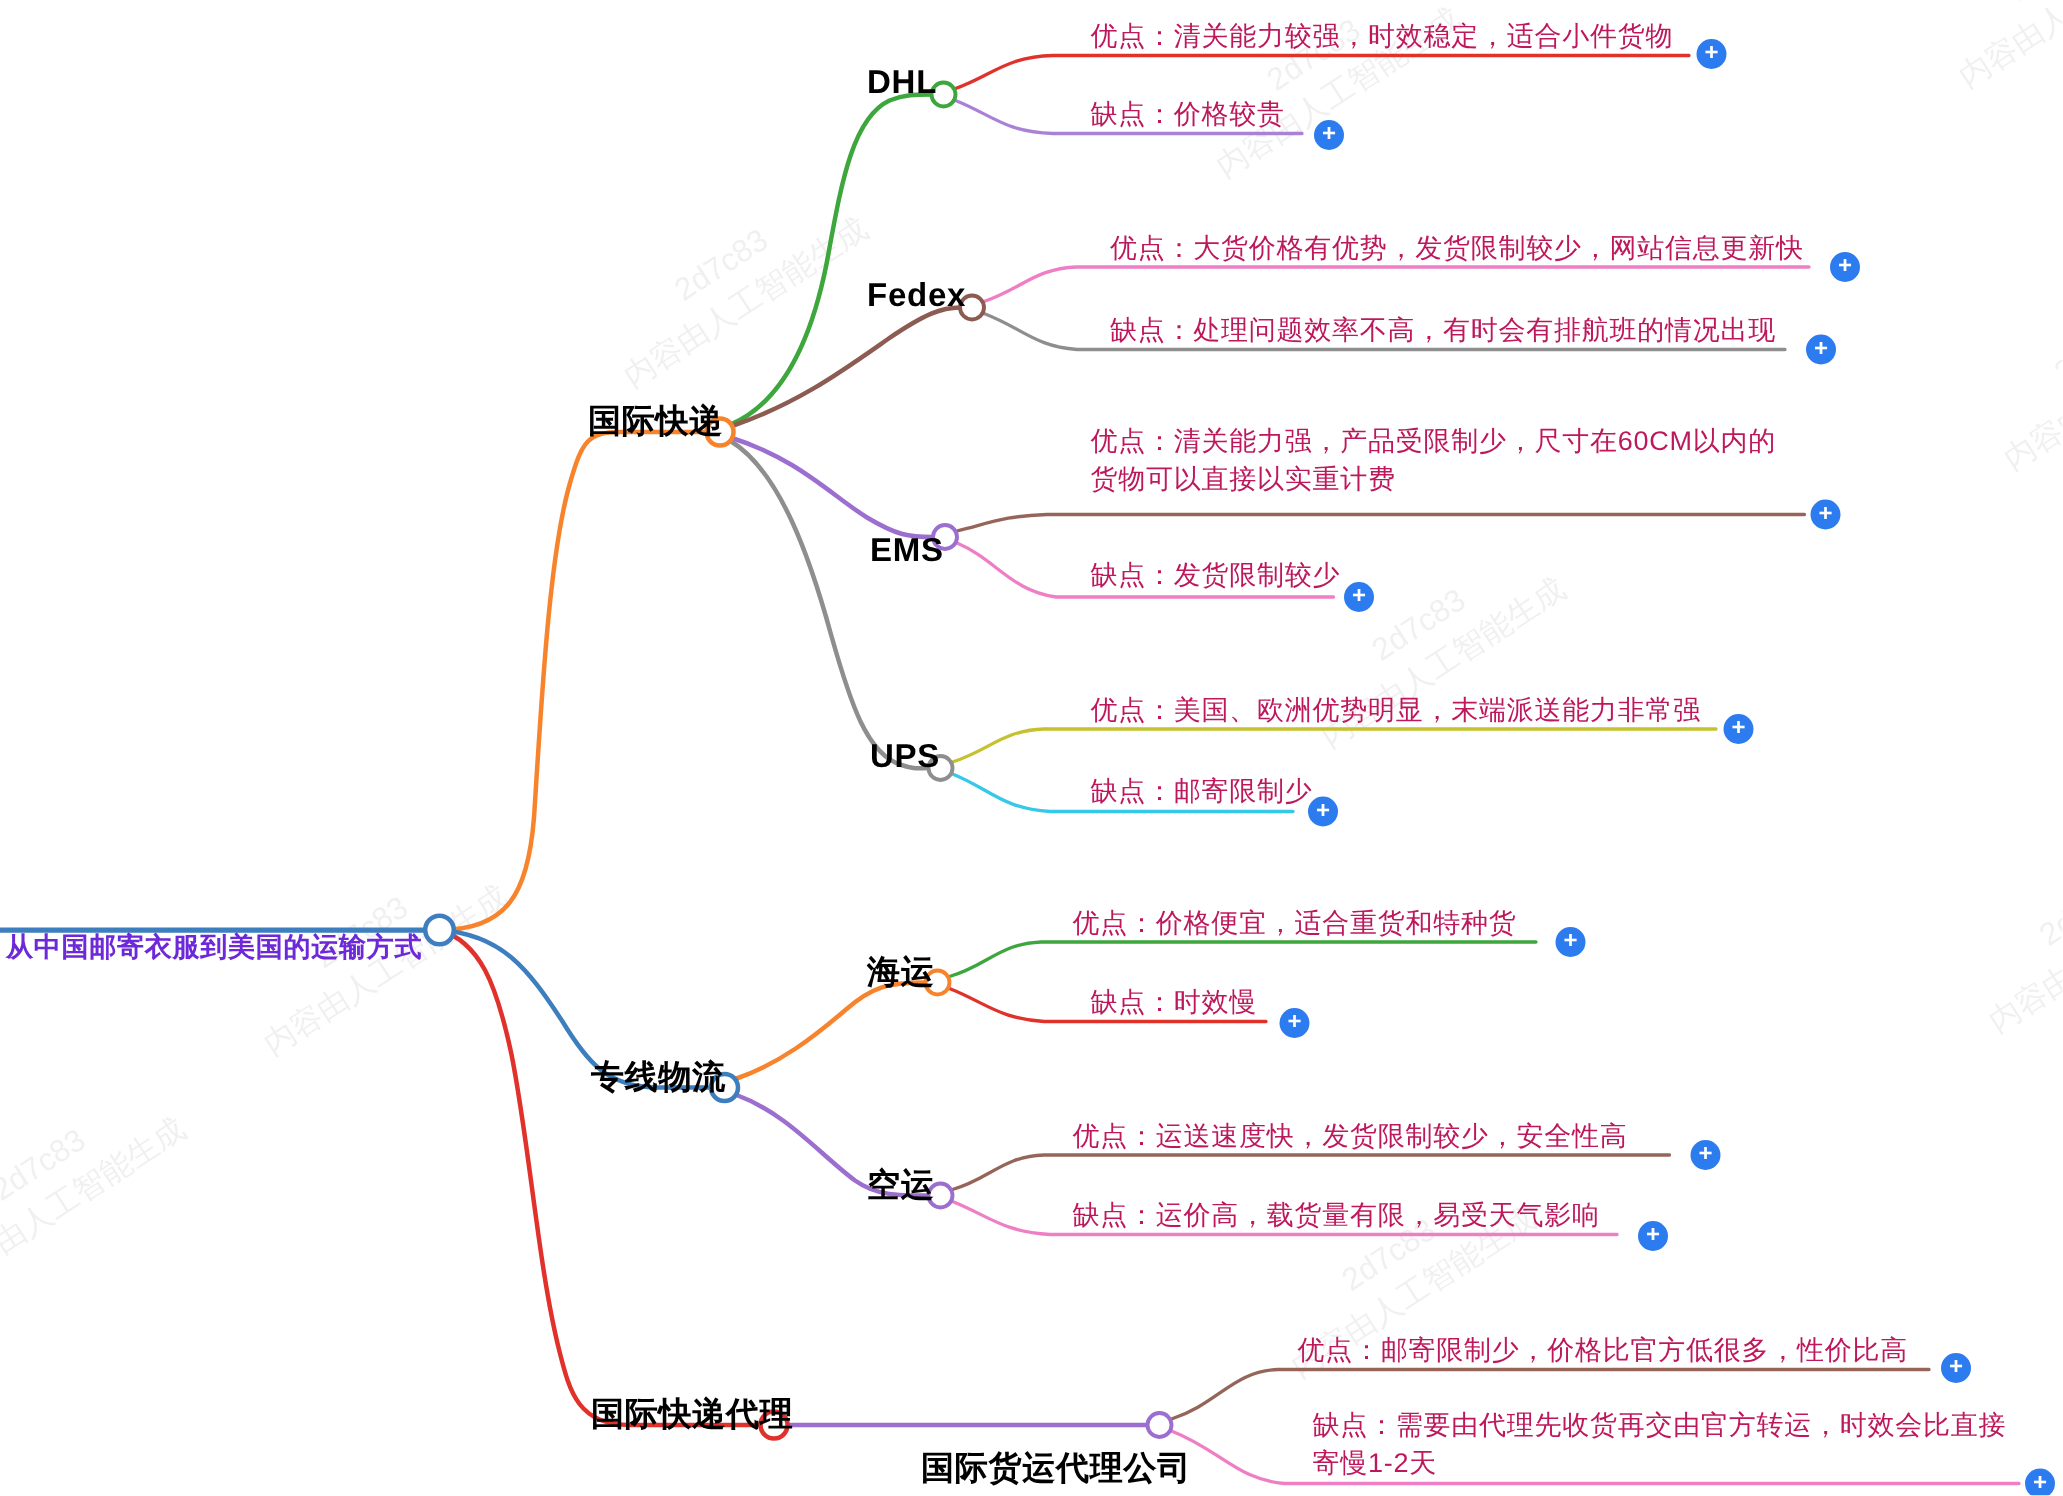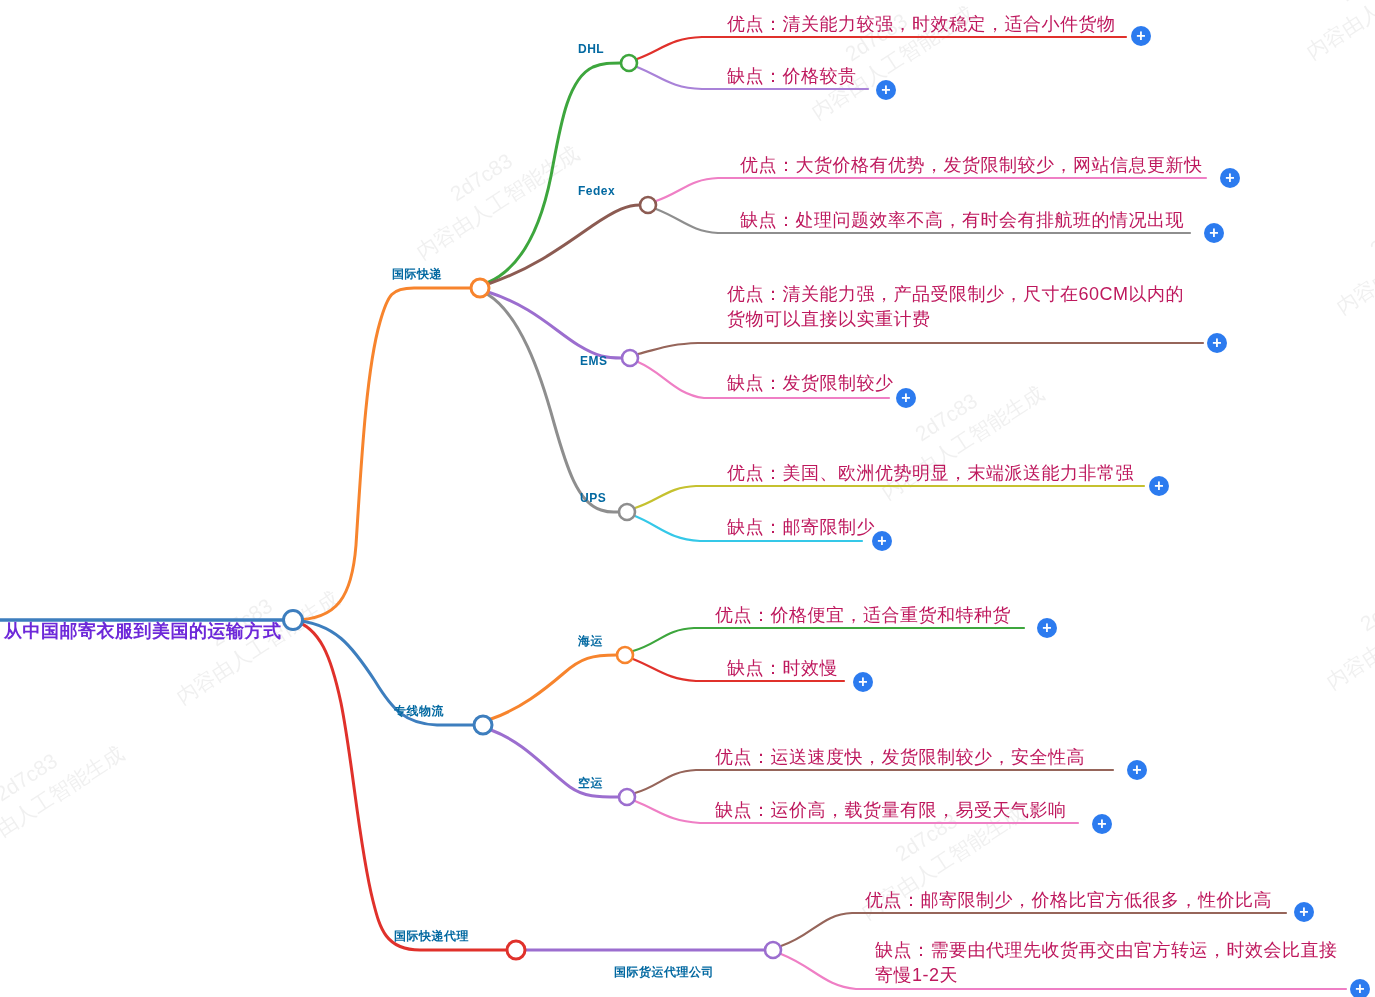--- a/index.html
+++ b/index.html
@@ -2,21 +2,21 @@
 <html><head>
 <meta charset="utf-8">
 <style>
   html,body{margin:0;padding:0;background:#fff;}
   #stage{
     position:relative;width:1375px;height:997px;overflow:hidden;background:#ffffff;
     font-family:"Liberation Sans","DejaVu Sans",sans-serif;
   }
   #wires{position:absolute;left:0;top:0;z-index:2;}
   .node-label{
-    position:absolute;z-index:3;font-weight:bold;font-size:12px;color:#0369a1;
+    position:absolute;z-index:3;font-weight:bold;font-size:22px;color:#000000;
     white-space:nowrap;letter-spacing:0.5px;
   }
   .root-label{font-size:18px;color:#6d28d9;letter-spacing:0.5px;margin-top:24px;}
   .leaf-text{
     position:absolute;z-index:3;font-size:18px;color:#be185d;line-height:25px;
     white-space:pre-line;letter-spacing:0.5px;
   }
   .plus{
     position:absolute;z-index:4;width:20px;height:20px;border-radius:50%;
     background:#2c7bef;color:#ffffff;font-size:16px;font-weight:bold;

